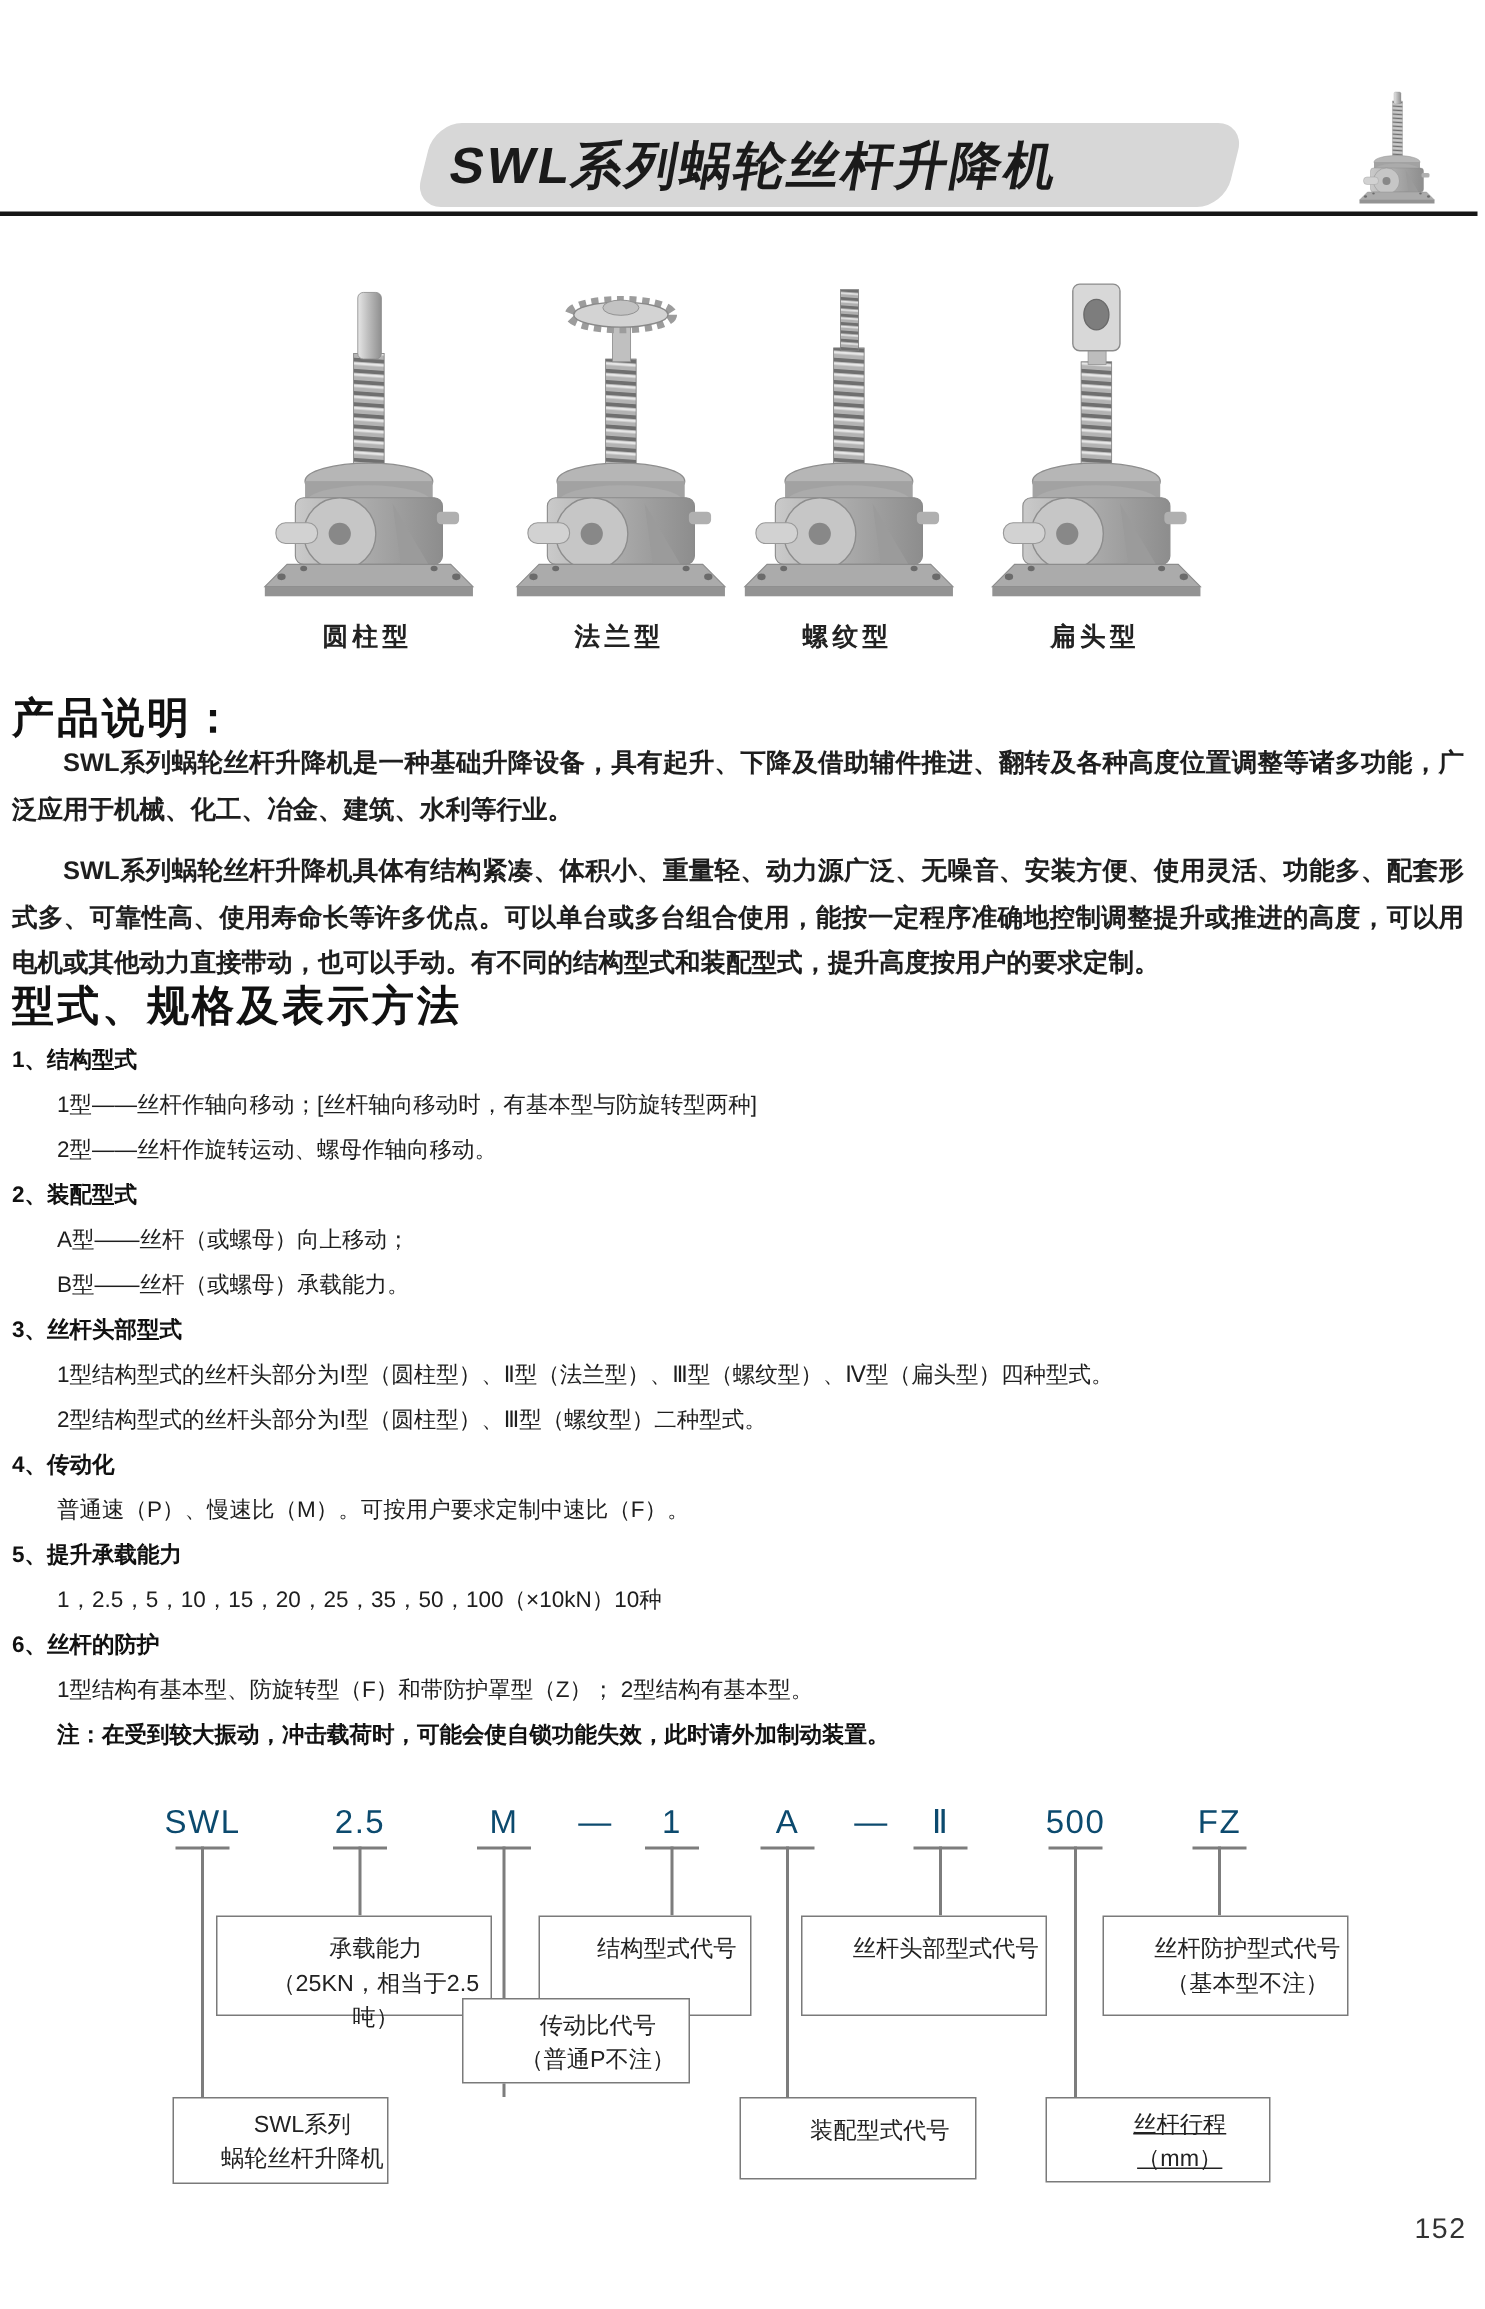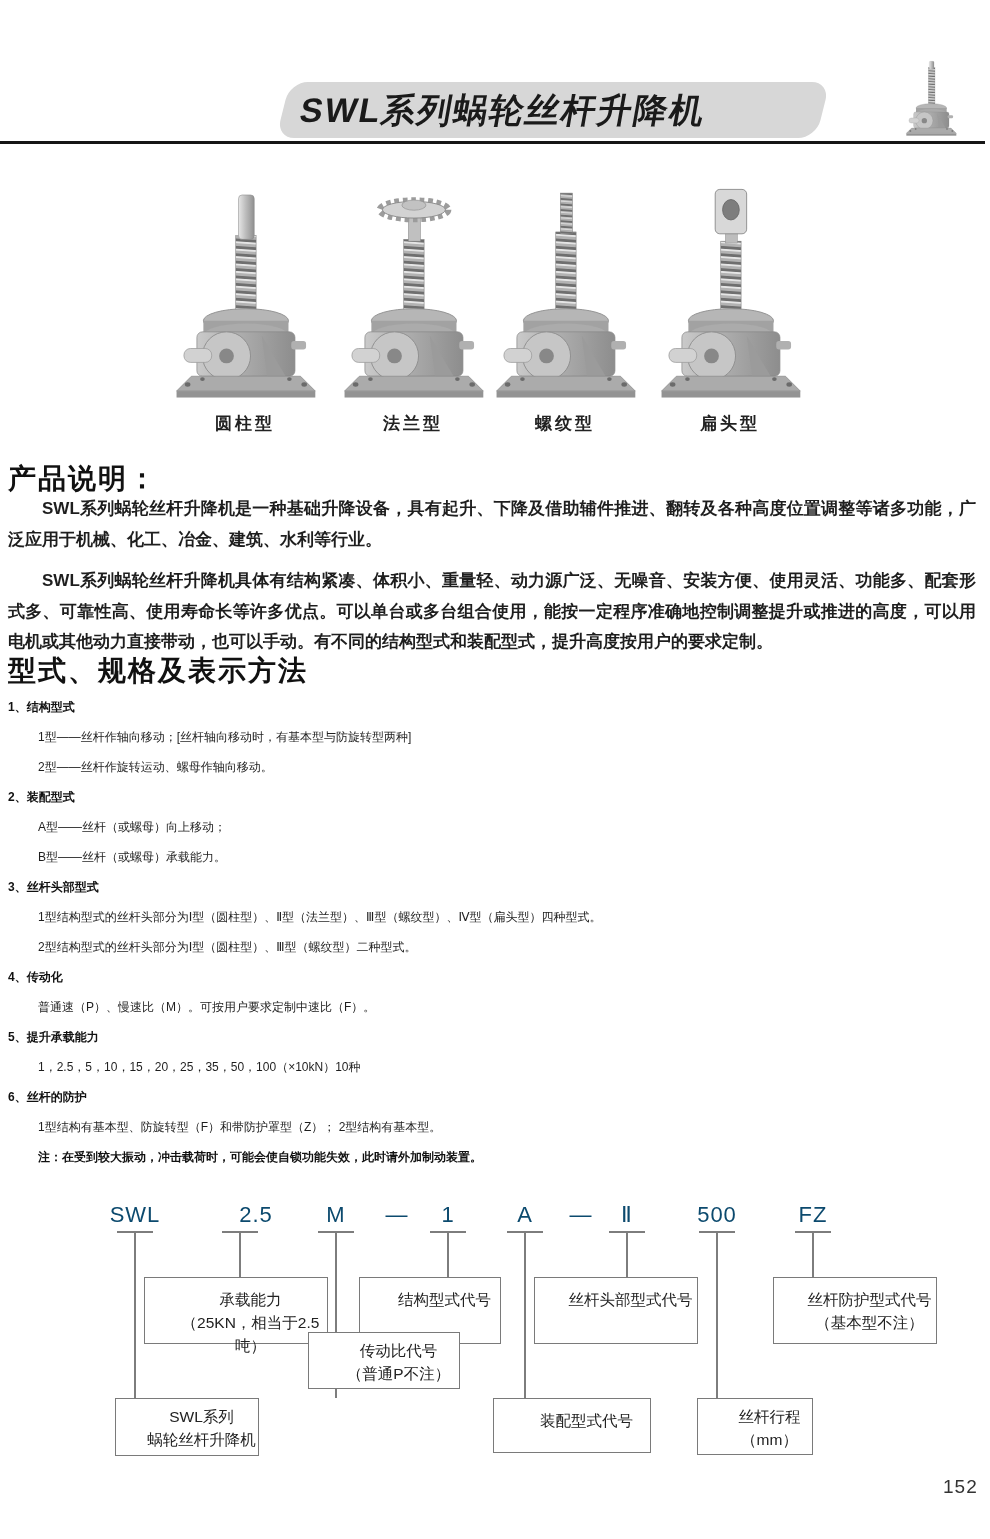--- a/index.html
+++ b/index.html
@@ -17,21 +17,21 @@
 
   
   .product{position:absolute;width:150px;text-align:center;}
   .product .plabel{margin-top:4px;font-size:17px;font-weight:600;letter-spacing:3px;color:#222;}
 
   
   .h1{position:absolute;left:8px;font-size:28px;font-weight:bold;letter-spacing:2px;color:#111;}
   .desc{position:absolute;left:8px;top:494px;width:968px;font-size:17px;line-height:30.5px;
         text-align:justify;color:#1e1e1e;}
   .desc p{margin:0 0 11px 0;text-indent:2em;font-weight:bold;}
-  .spec{position:absolute;left:8px;top:692px;width:975px;font-size:12px;line-height:30px;color:#1e1e1e;}
+  .spec{position:absolute;left:8px;top:692px;width:975px;font-size:15px;line-height:30px;color:#1e1e1e;}
   .spec .stitle{font-weight:bold;color:#111;}
   .spec .sline{padding-left:30px;}
   .spec .snote{padding-left:30px;font-weight:bold;color:#111;}
 
   
   .code{position:absolute;top:1202px;transform:translateX(-50%);font-size:22px;color:#0c4a6e;
         white-space:nowrap;letter-spacing:1px;}
   .tick{position:absolute;top:1231px;width:36px;height:2px;background:#7d7d7d;}
   .vline{position:absolute;width:2px;background:#7d7d7d;}
   .dbox{position:absolute;border:1px solid #7a7a7a;background:#fff;box-sizing:border-box;
@@ -159,21 +159,21 @@
     <div class="stitle">4、传动化</div>
     <div class="sline">普通速（P）、慢速比（M）。可按用户要求定制中速比（F）。</div>
     <div class="stitle">5、提升承载能力</div>
     <div class="sline">1，2.5，5，10，15，20，25，35，50，100（×10kN）10种</div>
     <div class="stitle">6、丝杆的防护</div>
     <div class="sline">1型结构有基本型、防旋转型（F）和带防护罩型（Z）； 2型结构有基本型。</div>
     <div class="snote">注：在受到较大振动，冲击载荷时，可能会使自锁功能失效，此时请外加制动装置。</div>
   </div>
 
   <span class="code" style="left:135px;">SWL</span>
-  <span class="code" style="left:256px;">2.5</span>
+  <span class="code" style="left:240px;">2.5</span>
   <span class="code" style="left:336px;">M</span>
   <span class="code" style="left:397px;">—</span>
   <span class="code" style="left:448px;">1</span>
   <span class="code" style="left:525px;">A</span>
   <span class="code" style="left:581px;">—</span>
   <span class="code" style="left:627px;">Ⅱ</span>
   <span class="code" style="left:717px;">500</span>
   <span class="code" style="left:813px;">FZ</span>
 
   <div class="tick" style="left:117px;"></div>
@@ -197,36 +197,36 @@
   <div class="dbox" style="left:144px;top:1277px;width:184px;height:67px;">
     <span>承载能力</span>
     <span>（25KN，相当于2.5吨）</span>
   </div>
   <div class="dbox" style="left:359px;top:1277px;width:142px;height:67px;">
     <span>结构型式代号</span>
   </div>
   <div class="dbox" style="left:534px;top:1277px;width:164px;height:67px;">
     <span>丝杆头部型式代号</span>
   </div>
-  <div class="dbox" style="left:735px;top:1277px;width:164px;height:67px;margin-left:38px;">
+  <div class="dbox" style="left:735px;top:1277px;width:164px;height:67px;">
     <span>丝杆防护型式代号</span>
     <span>（基本型不注）</span>
   </div>
 
   <div class="dbox" style="left:115px;top:1398px;width:144px;height:58px;padding-top:6px;">
     <span>SWL系列</span>
     <span>蜗轮丝杆升降机</span>
   </div>
   <div class="dbox" style="left:308px;top:1332px;width:152px;height:57px;padding-top:6px;">
     <span>传动比代号</span>
     <span>（普通P不注）</span>
   </div>
   <div class="dbox" style="left:493px;top:1398px;width:158px;height:55px;">
     <span>装配型式代号</span>
   </div>
-  <div class="dbox" style="left:697px;top:1398px;width:116px;height:57px;padding-top:6px;">
+  <div class="dbox" style="left:697px;top:1398px;width:150px;height:57px;padding-top:6px;text-decoration:underline;">
     <span>丝杆行程</span>
     <span>（mm）</span>
   </div>
 
   <div class="pagenum">152</div>
 
 </div>
 
 </body></html>

